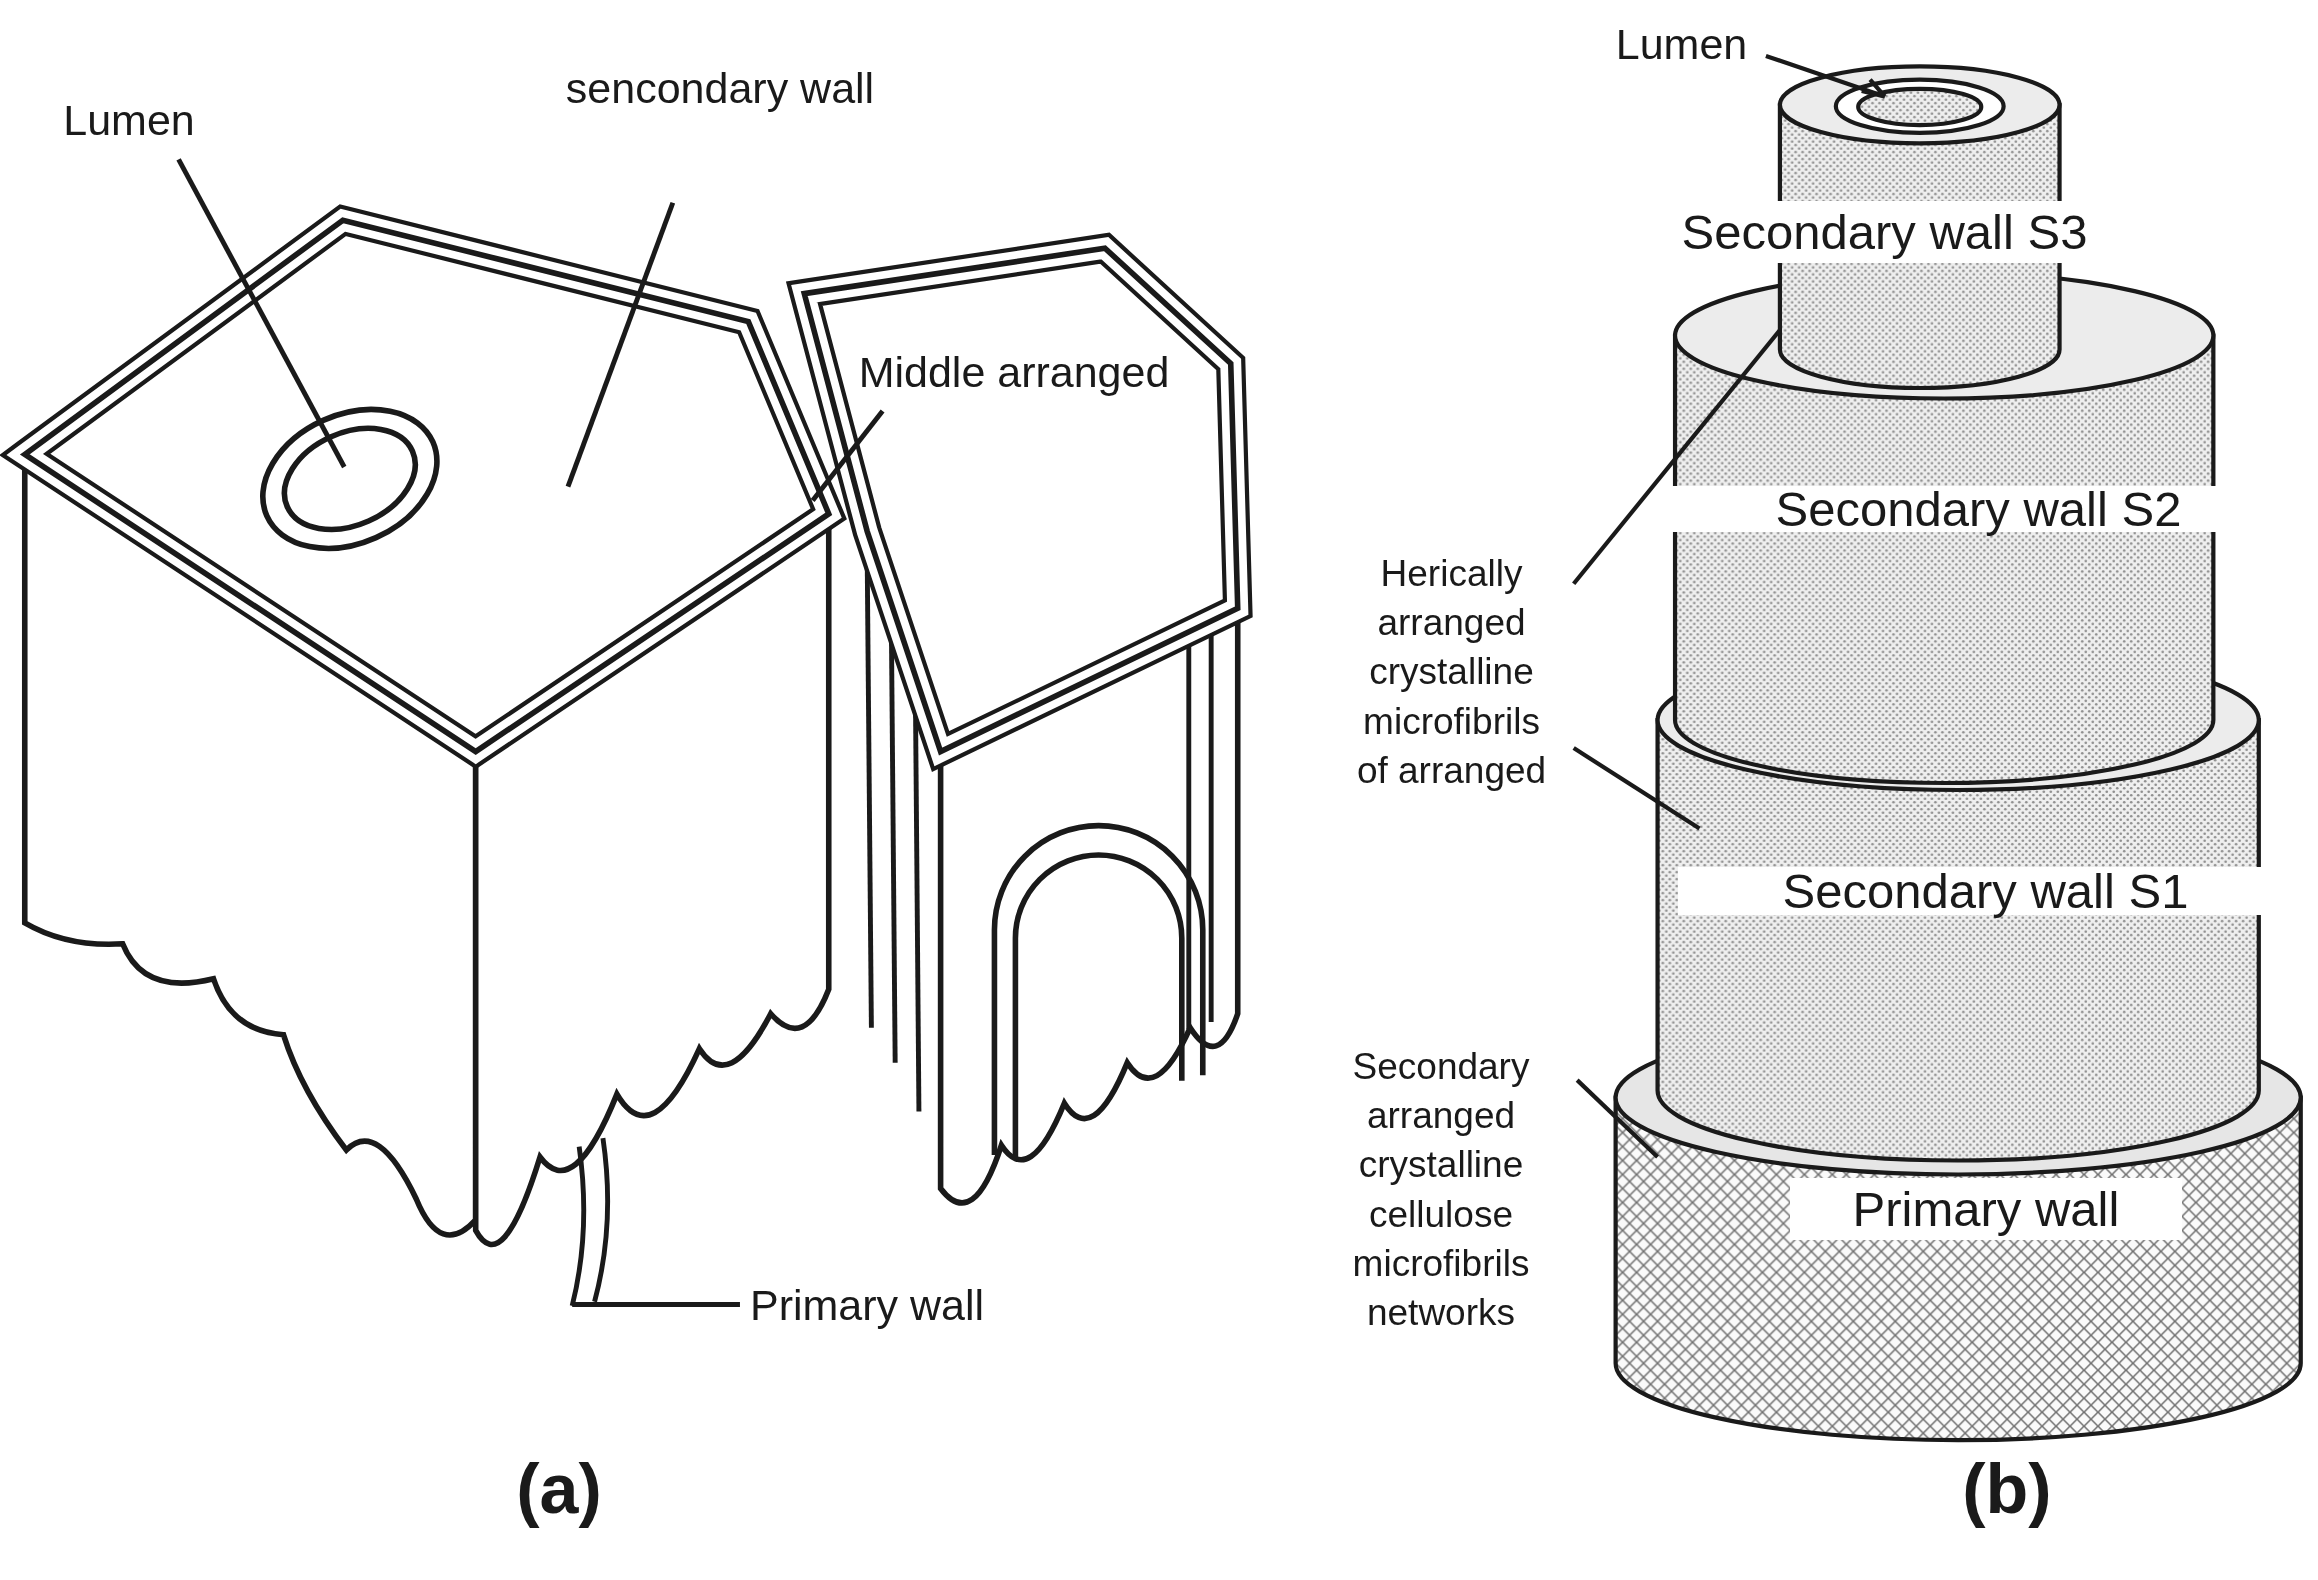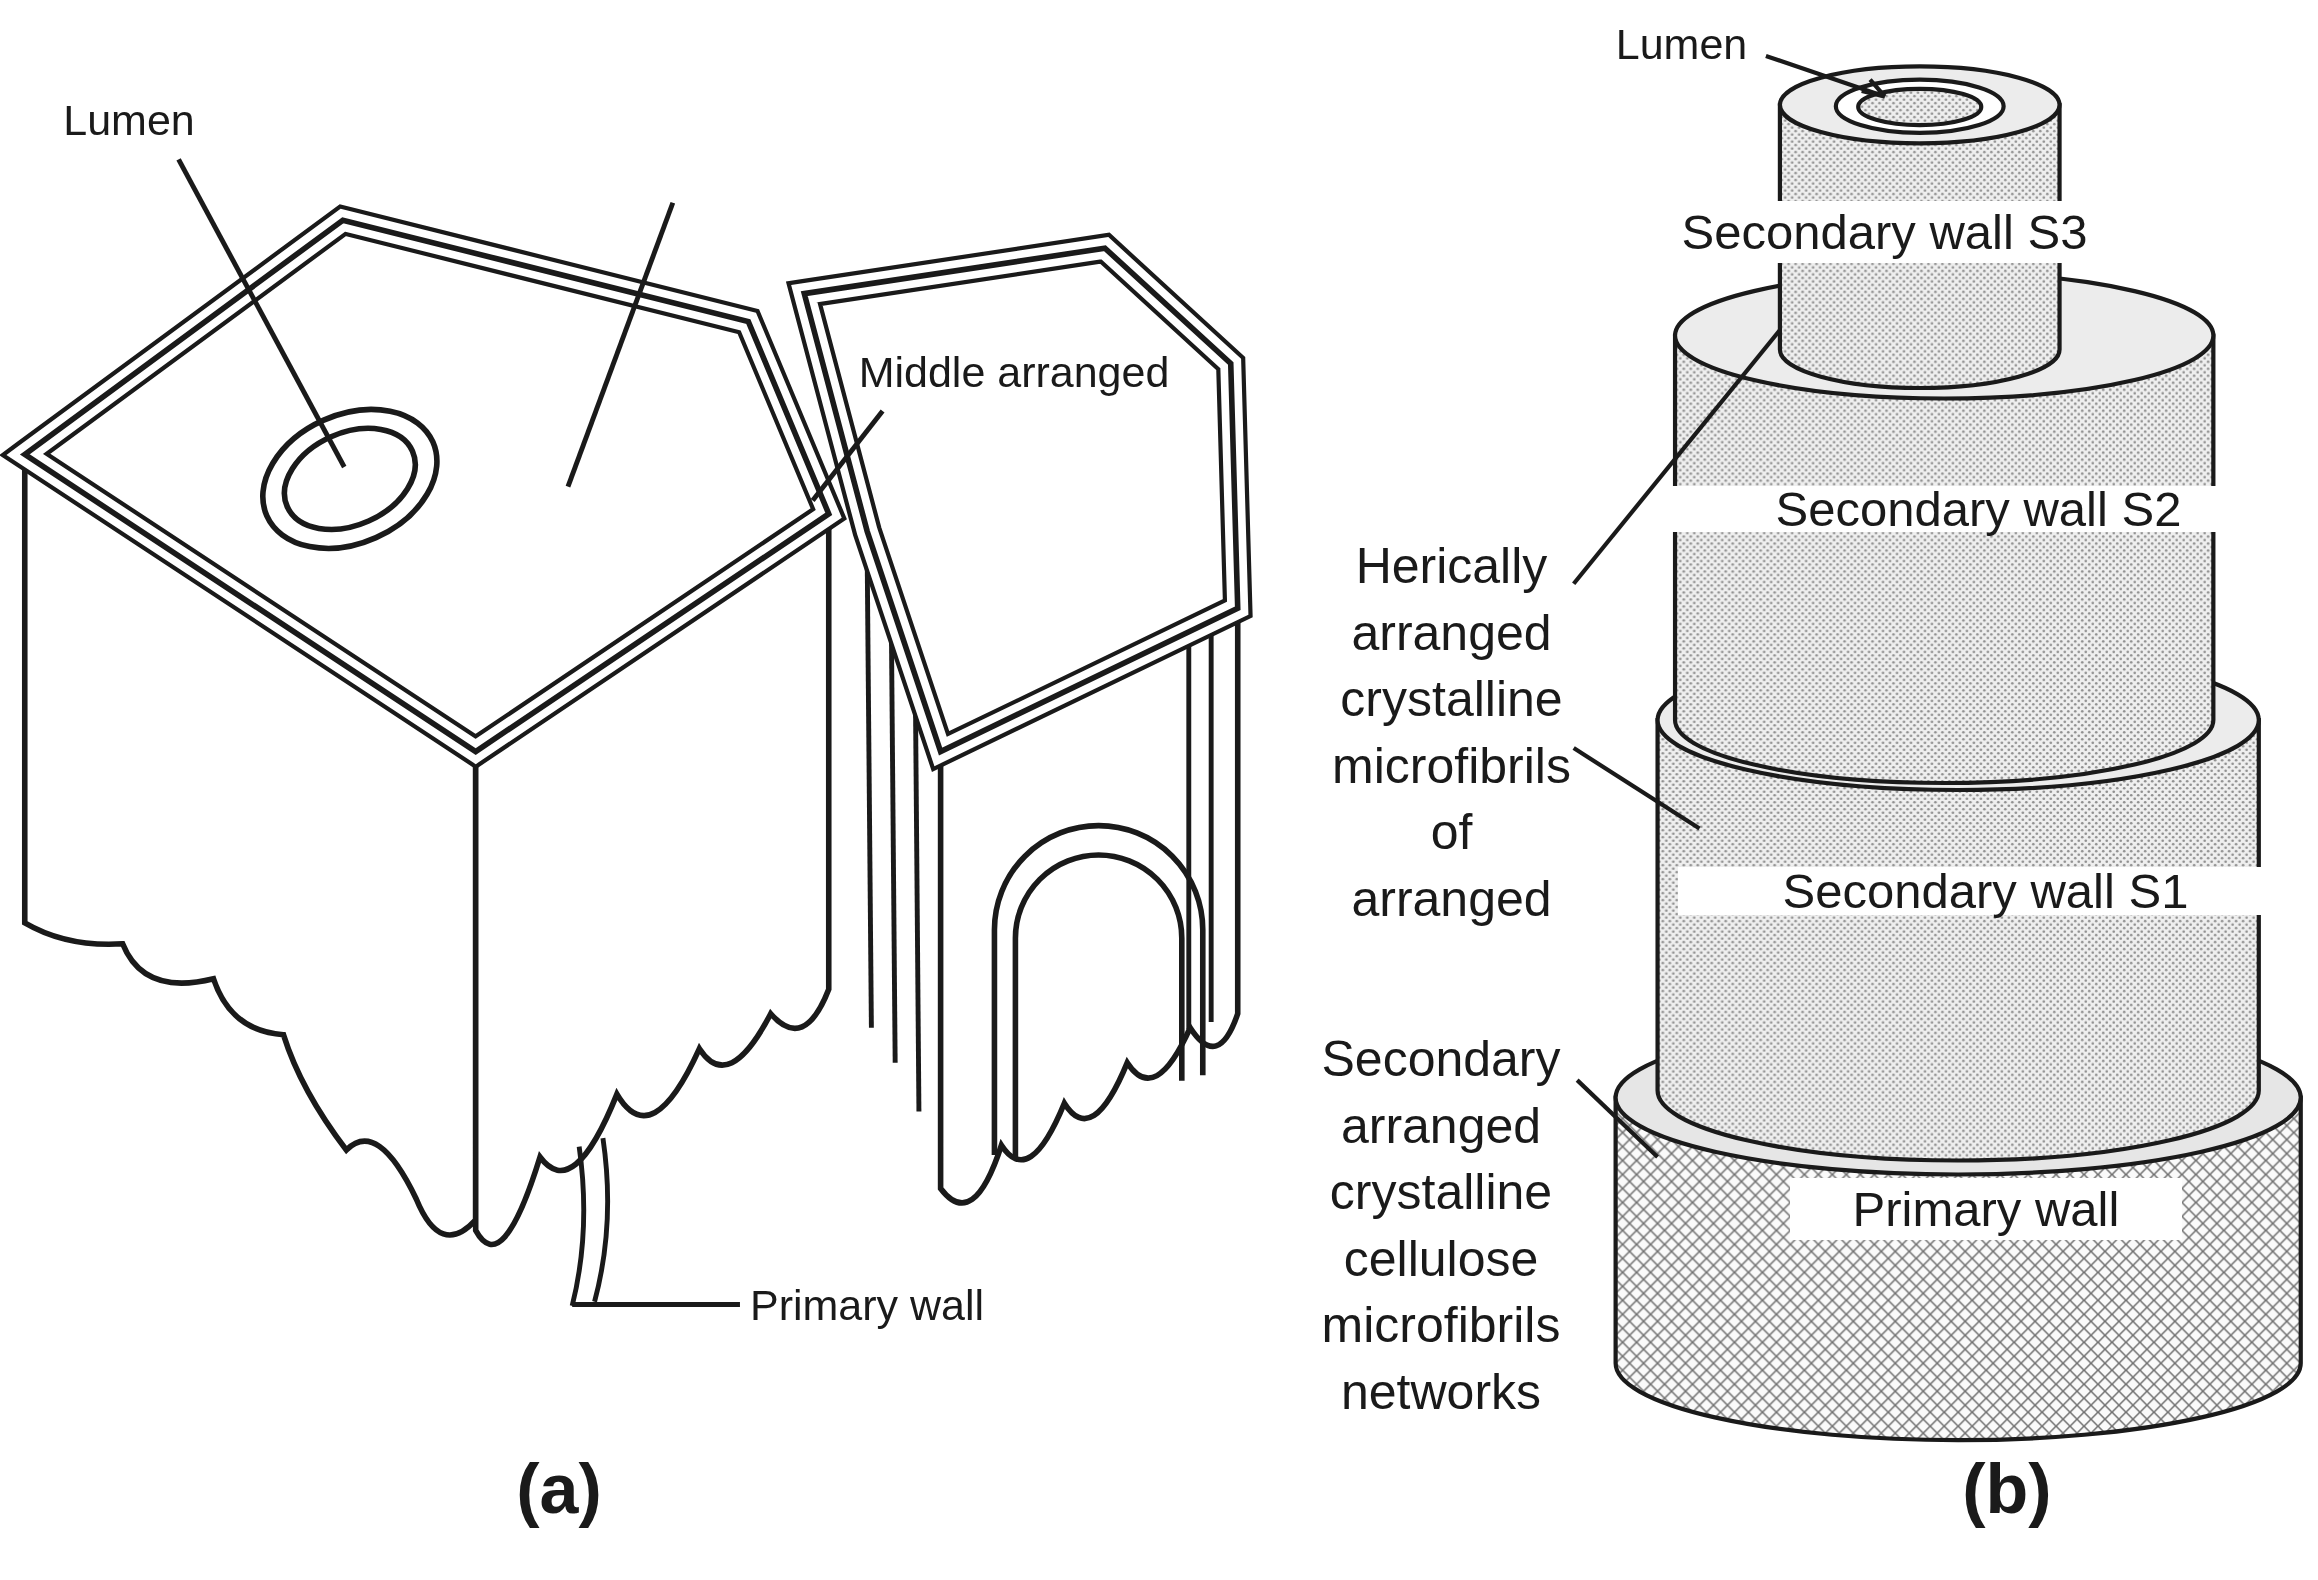--- a/index.html
+++ b/index.html
@@ -5,21 +5,21 @@
   html,body{margin:0;padding:0;}
   body{
     width:2319px;height:1580px;position:relative;background:#ffffff;
     font-family:"Liberation Sans", sans-serif;color:#1a1a1a;overflow:hidden;
   }
   svg.panel{position:absolute;top:0;}
   #svg-a{left:0;}
   #svg-b{left:1259px;}
   .label{position:absolute;color:#1a1a1a;text-align:center;}
   .lbl-62{font-size:43px;line-height:1.15;}
-  .lbl-56{font-size:50px;line-height:1.33;}
+  .lbl-56{font-size:37px;line-height:1.33;margin-top:16px;}
   .caption{font-size:70px;font-weight:bold;}
   .wallbox{
     position:absolute;background:#ffffff;color:#1a1a1a;font-size:49px;
     display:flex;align-items:center;justify-content:center;text-align:center;
   }
   .note div{display:block;}
   .left-align{text-align:left;}
 </style>
 </head>
 <body>
@@ -120,20 +120,21 @@
     <path d="M 895 138 L 862 130 M 895 138 L 874 114"></path>
     <line x1="450" y1="835" x2="745" y2="472"></line>
     <line x1="450" y1="1070" x2="630" y2="1185"></line>
     <line x1="455" y1="1545" x2="570" y2="1655"></line>
   </g>
 </svg>
 
 <div class="label lbl-62" style="left:38px;top:96px;width:182px;">Lumen</div>
 
 <div class="label lbl-62" style="left:517px;top:64px;width:406px;">
+  <div>sencondary wall</div>
 </div>
 
 <div class="label lbl-62" style="left:818px;top:348px;width:392px;">Middle arranged</div>
 
 <div class="label lbl-62 left-align" style="left:750px;top:1281px;width:329px;">Primary wall</div>
 
 <div class="label caption" style="left:475px;top:1449px;width:168px;">(a)</div>
 
 <div class="label lbl-62" style="left:1601px;top:19.6px;width:161px;">Lumen</div>
 

